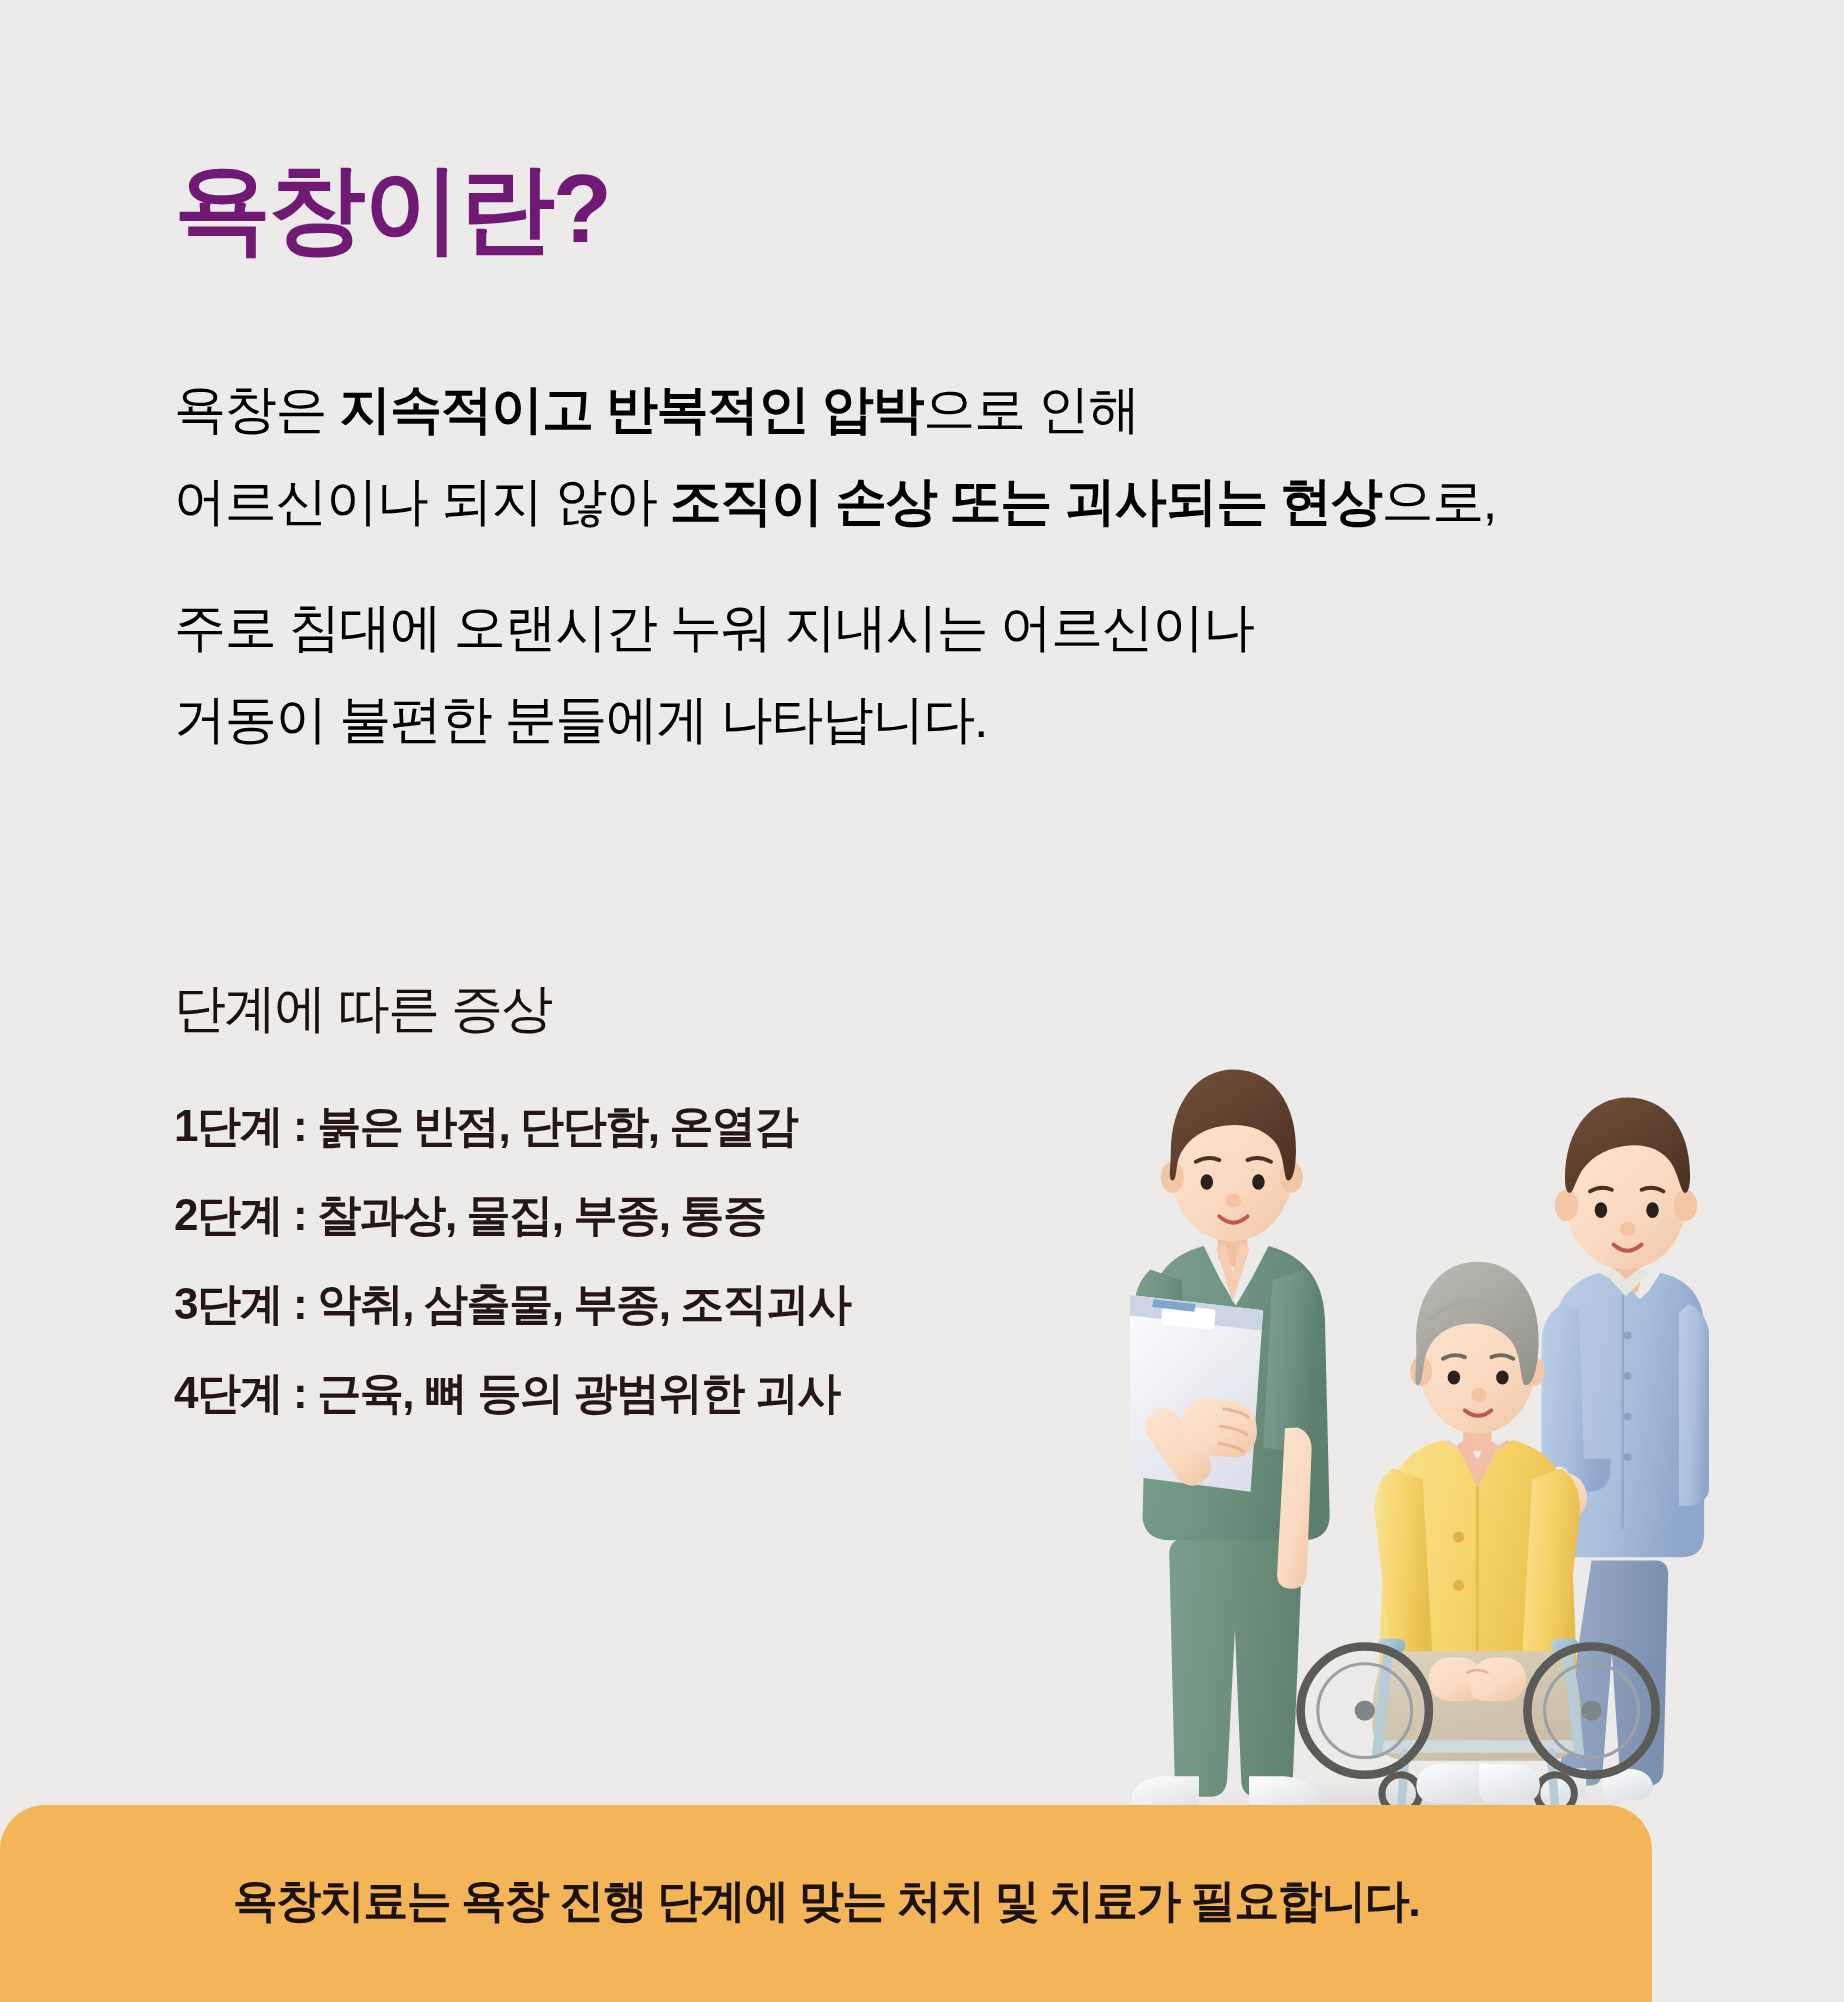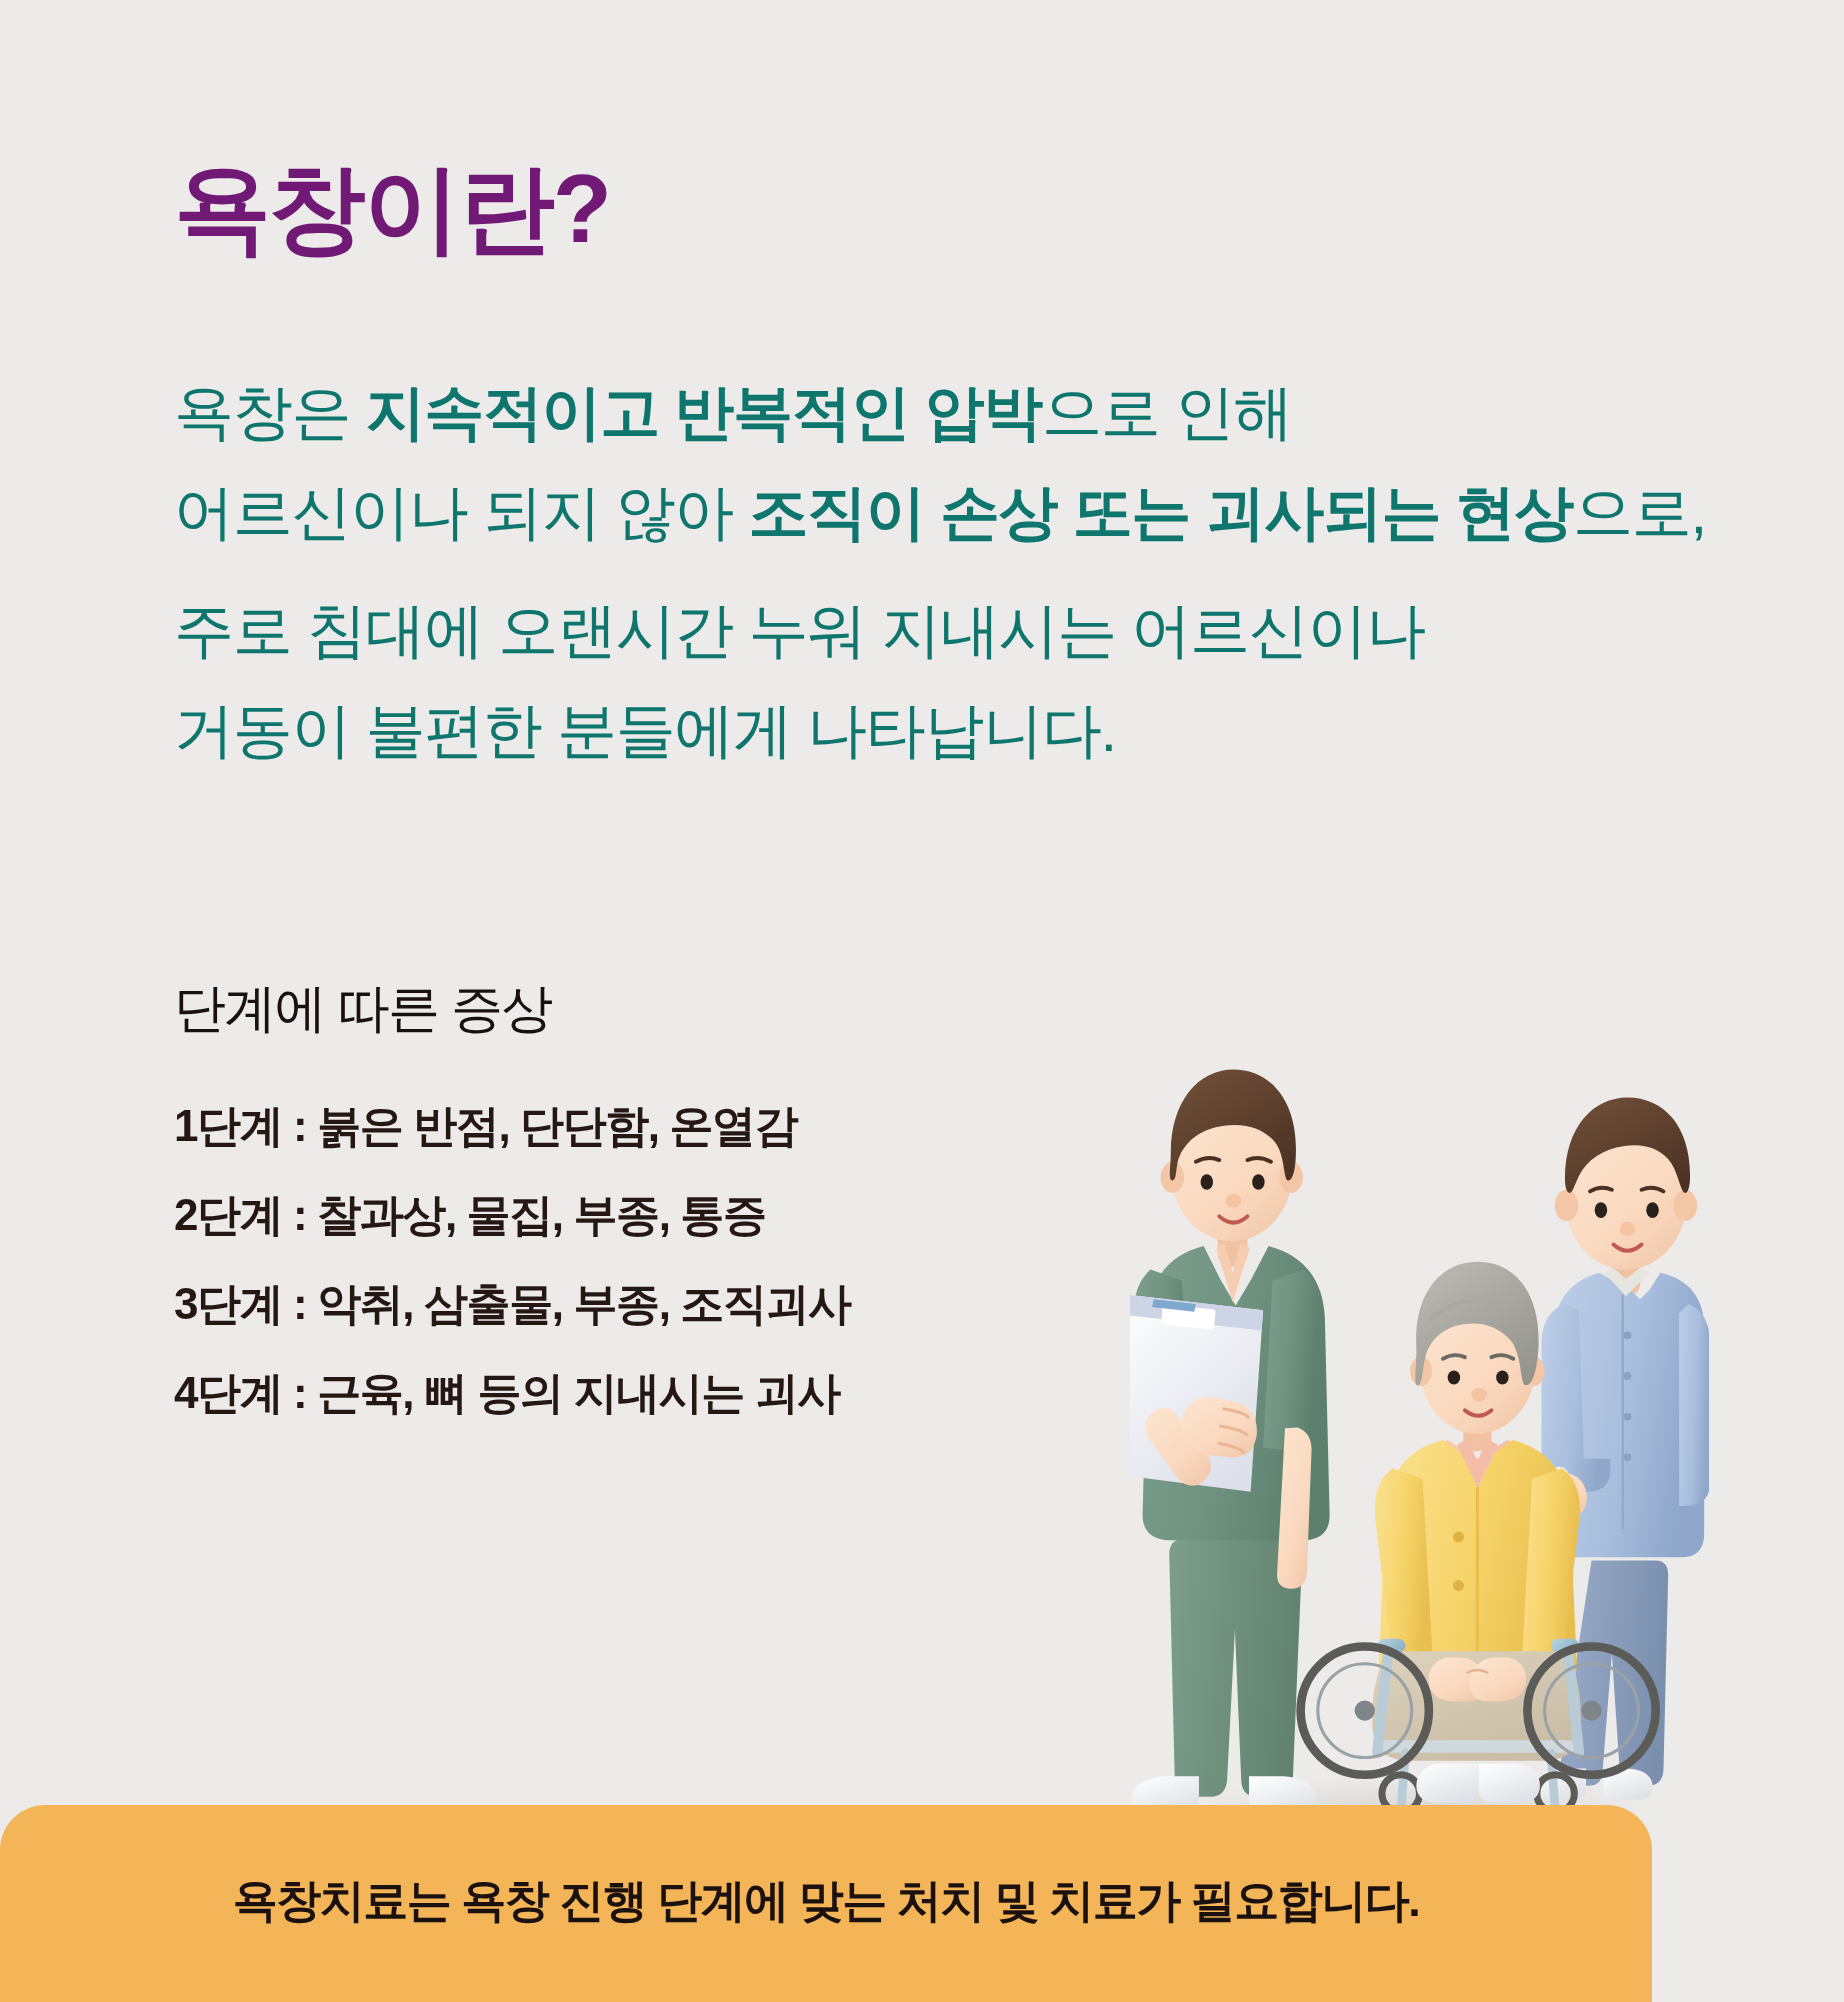--- a/index.html
+++ b/index.html
@@ -43,23 +43,23 @@
     position: absolute;
     left: 174px;
     top: 383px;
   }
   #intro-b {
     position: absolute;
     left: 174px;
     top: 601px;
   }
   .para-line {
-    font-size: 60px;
+    font-size: 52px;
     font-weight: 400;
-    color: #0f766e;
+    color: #000000;
     letter-spacing: -1.3px;
     line-height: 1.0;
     white-space: nowrap;
     margin-bottom: 40px;
   }
   .para-line:last-child { margin-bottom: 0; }
   .para-line b { font-weight: 700; }
 
   
   #stages-heading {
@@ -148,21 +148,21 @@
       <span>거동이 불편한 분들에게 나타납니다.</span>
     </div>
   </div>
 
   <div id="stages-heading">단계에 따른 증상</div>
 
   <div id="stage-list">
     <div class="stage-row">1단계 : 붉은 반점, 단단함,  온열감</div>
     <div class="stage-row">2단계 : 찰과상, 물집, 부종, 통증</div>
     <div class="stage-row">3단계 : 악취, 삼출물, 부종, 조직괴사</div>
-    <div class="stage-row">4단계 : 근육, 뼈 등의 지내시는 괴사</div>
+    <div class="stage-row">4단계 : 근육, 뼈 등의 광범위한 괴사</div>
   </div>
 
   <div id="illustration">
     <svg viewBox="0 0 740 1000" xmlns="http://www.w3.org/2000/svg">
       <defs>
         <linearGradient id="gScrubs" x1="0" y1="0" x2="1" y2="0.3">
           <stop offset="0" stop-color="#7e9f8d"></stop>
           <stop offset="0.55" stop-color="#6f9281"></stop>
           <stop offset="1" stop-color="#5d7f6e"></stop>
         </linearGradient>

